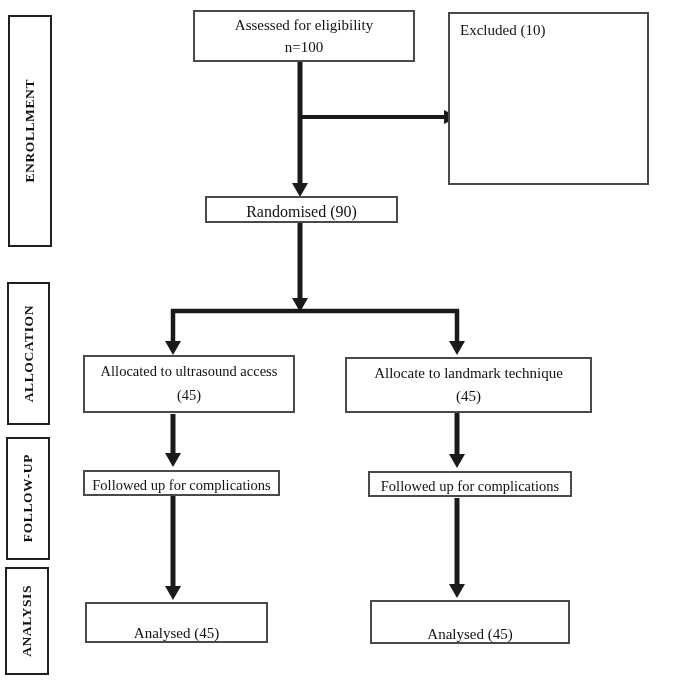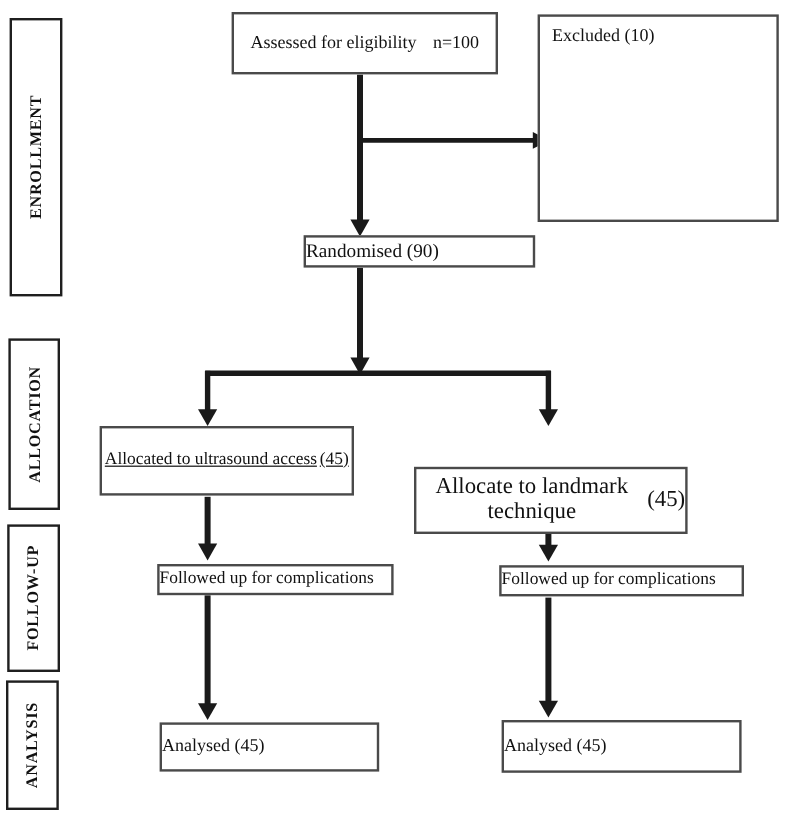--- a/index.html
+++ b/index.html
@@ -12,33 +12,33 @@
     overflow:hidden;
   }
   svg.arrows{position:absolute;left:0;top:0;width:677px;height:681px;}
 
   
   .fbox{
     position:absolute;
     box-sizing:border-box;
     border:2px solid #4a4a4a;
     background:#ffffff;
-    display:flex;flex-direction:row;
+    display:flex;flex-direction:column;
     align-items:center;justify-content:space-evenly;
     text-align:center;
     font-size:15px;line-height:1.1;
   }
-  .single{justify-content:flex-start;margin-left:48px;}
+  .single{justify-content:flex-end;}
 
   .box-assessed   {left:193px;top:10px;width:222px;height:52px;}
   .box-excluded   {left:448px;top:12px;width:201px;height:173px;
                    display:block;text-align:left;padding:8px 2px 0 10px;font-size:15px;}
   .box-randomised {left:205px;top:196px;width:193px;height:27px;font-size:16px;}
-  .box-alloc-l    {left:83px; top:355px;width:212px;height:58px;font-size:14.5px;text-decoration:underline;}
-  .box-alloc-r    {left:345px;top:357px;width:228px;height:56px;font-size:19px;margin-top:32px;}
+  .box-alloc-l    {left:83px; top:355px;width:212px;height:58px;font-size:14.5px;}
+  .box-alloc-r    {left:345px;top:357px;width:247px;height:56px;font-size:15px;}
   .box-fu-l       {left:83px; top:470px;width:197px;height:26px;font-size:14.5px;}
   .box-fu-r       {left:368px;top:471px;width:204px;height:26px;font-size:14.5px;}
   .box-an-l       {left:85px; top:602px;width:183px;height:41px;}
   .box-an-r       {left:370px;top:600px;width:200px;height:44px;}
 
   .excluded-list{margin:10px 0 0 0;padding:0 0 0 30px;list-style:none;}
   .excluded-list li{
     position:relative;padding-left:12px;margin:0 0 4px 0;
     font-size:14px;line-height:1.3;white-space:pre-line;
   }

